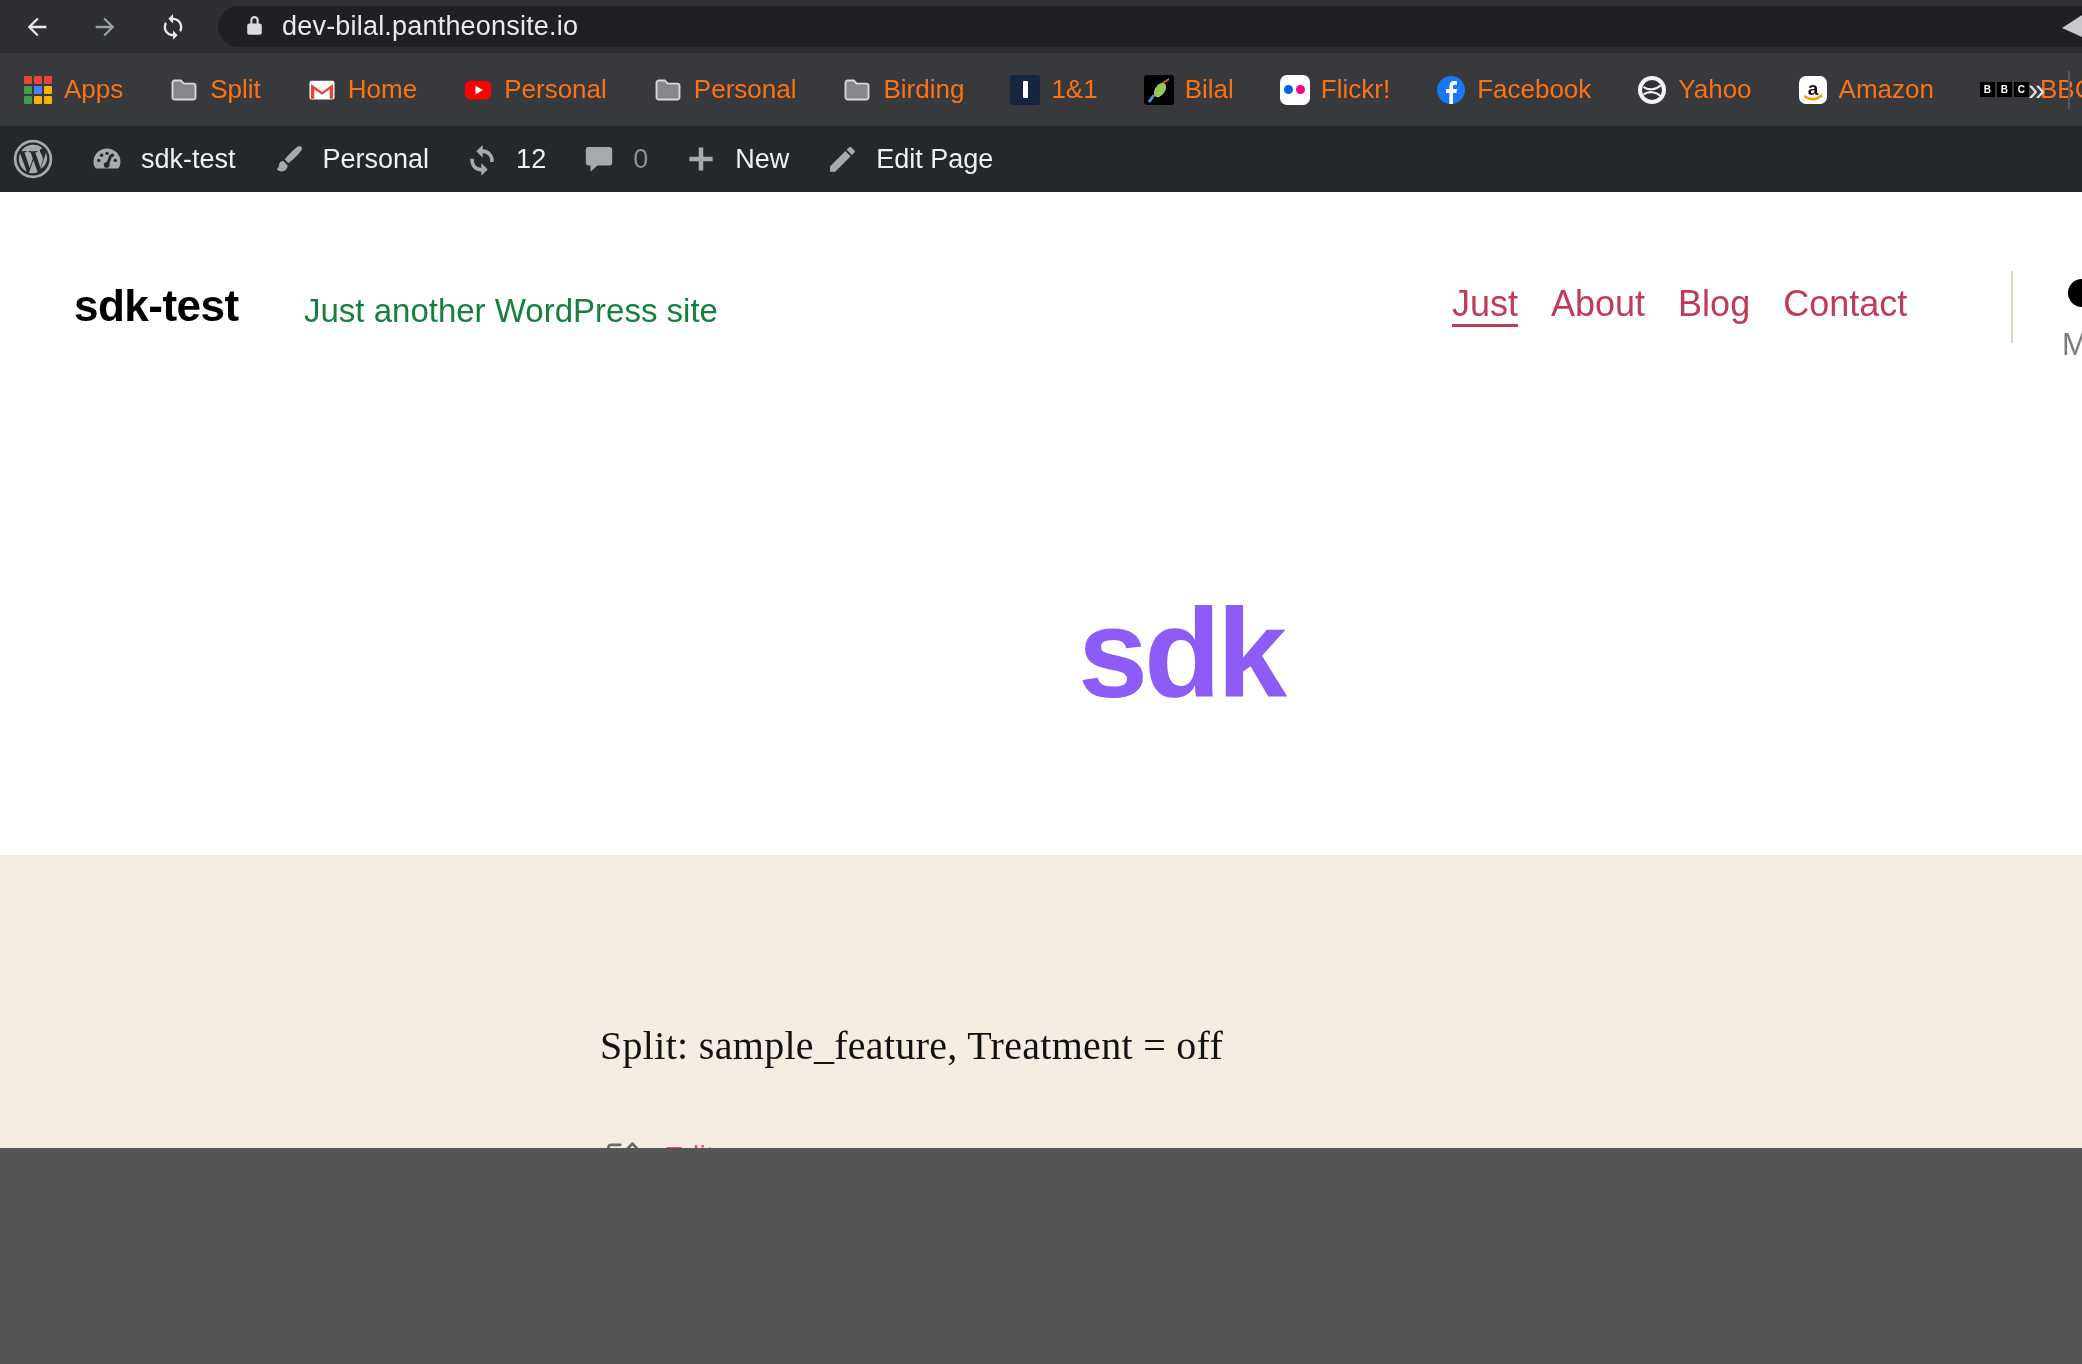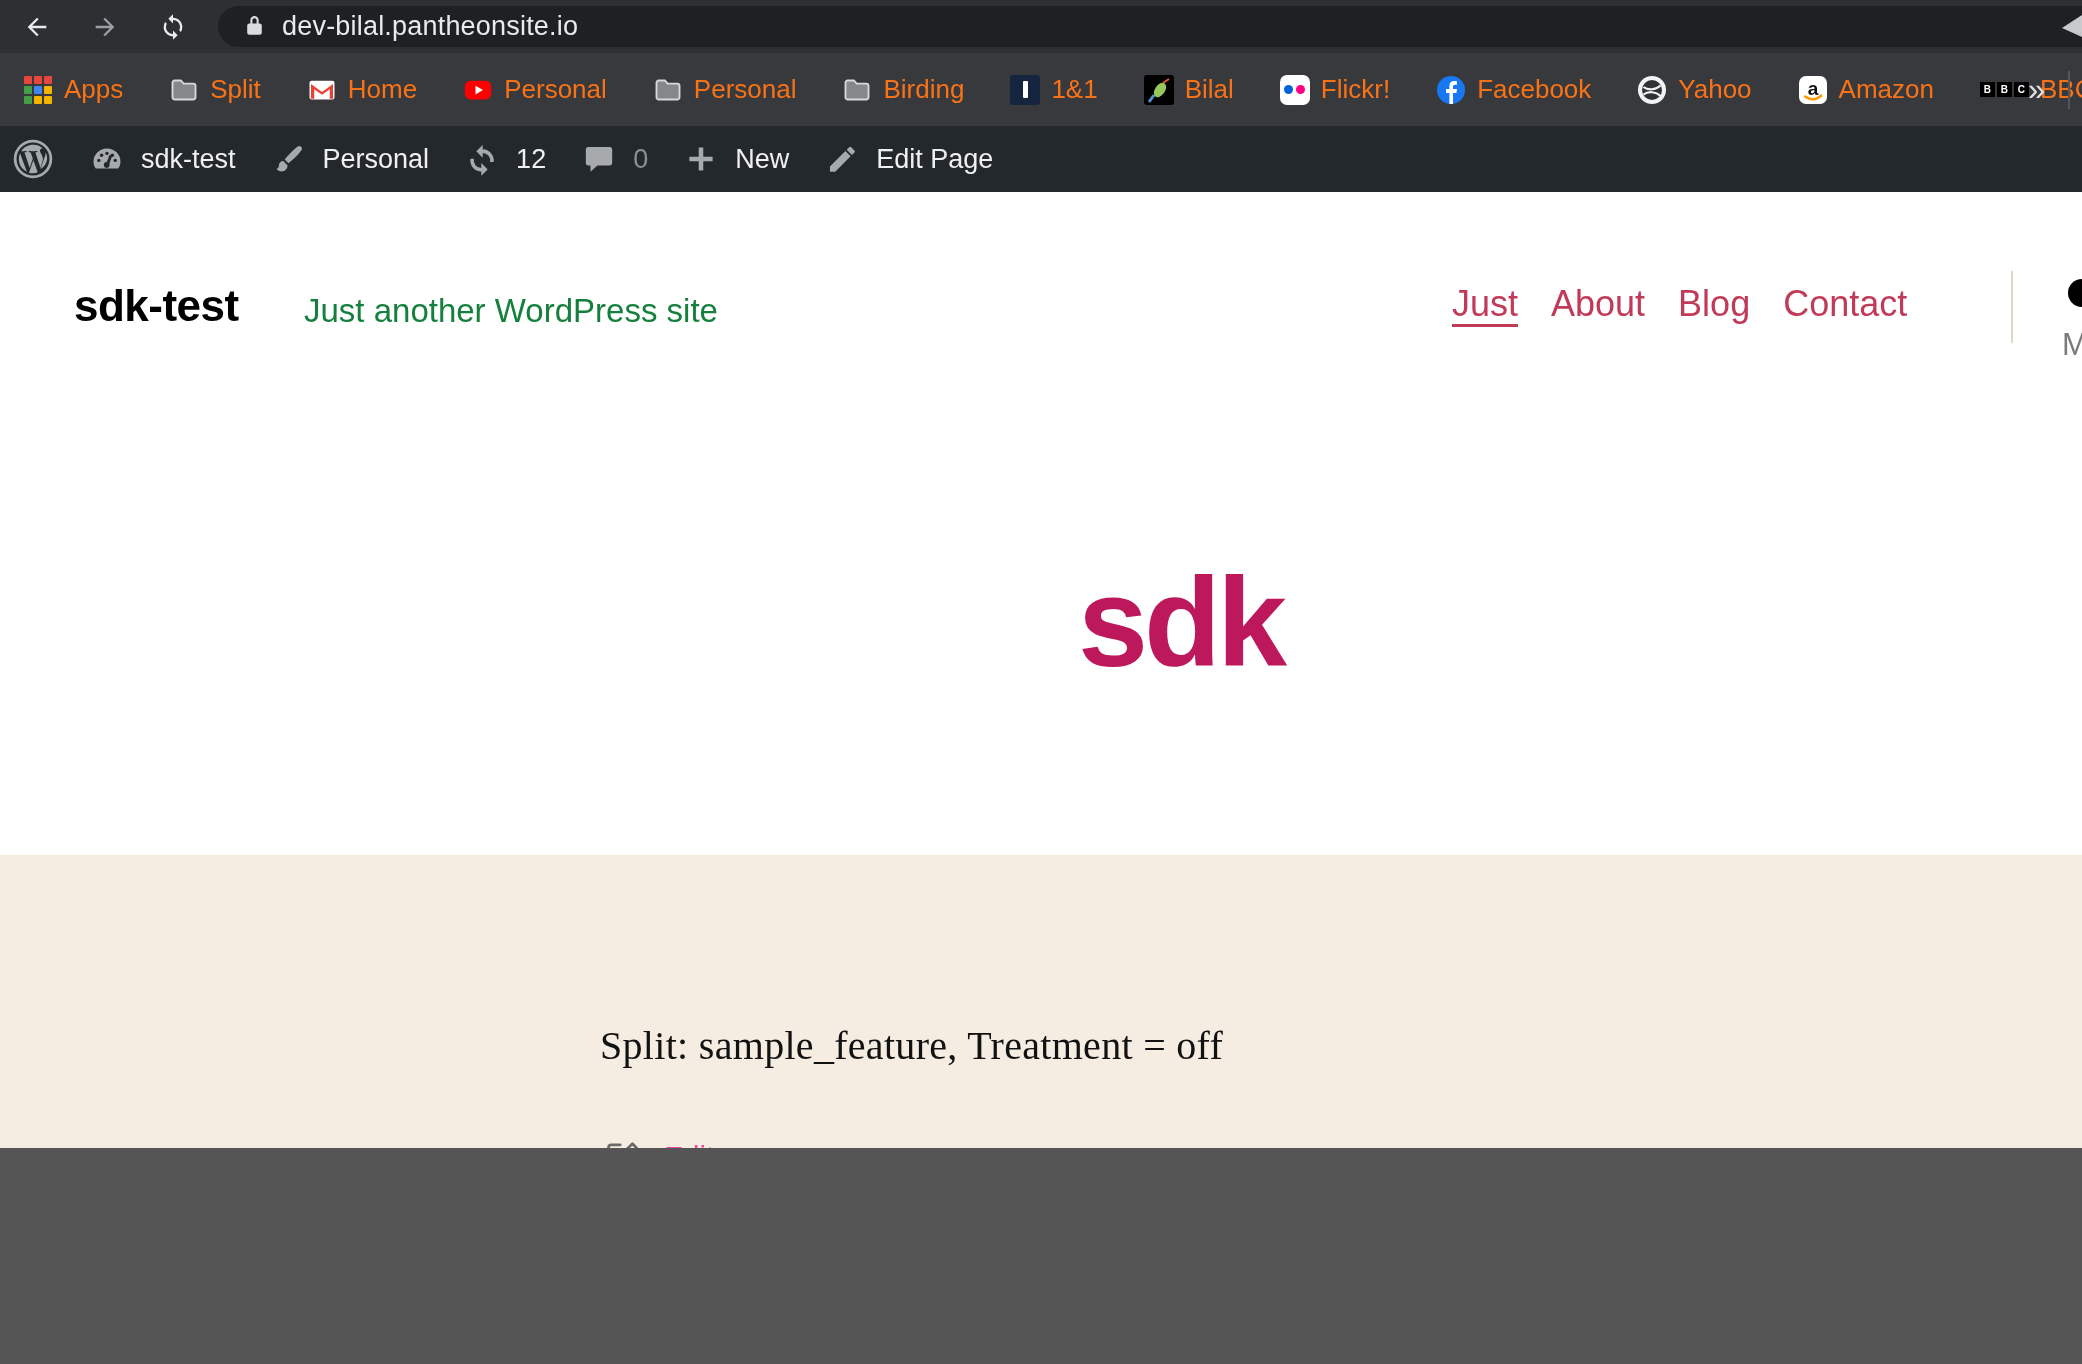--- a/index.html
+++ b/index.html
@@ -67,22 +67,22 @@
     letter-spacing:-.5px;color:#000;}
   .site-tagline{position:absolute;left:304px;top:292px;font-size:33px;color:#15803d;}
   .site-nav{position:absolute;left:1452px;top:283px;display:flex;gap:33px;
     font-size:36px;color:var(--accent,#c13a57);}
   .nav-link{white-space:nowrap;}
   .nav-link.active{text-decoration:underline;text-decoration-thickness:2.5px;text-underline-offset:8px;}
   .hdr-sep{position:absolute;left:2011px;top:271px;width:2px;height:72px;background:#ddd5c6;}
   .partial-dot{position:absolute;left:2068px;top:279px;width:28px;height:28px;border-radius:50%;background:#000;}
   .partial-m{position:absolute;left:2062px;top:327px;font-size:31px;color:#7b7b7b;}
   
-  .sdk-logo{position:absolute;left:1078px;top:560px;font-size:126px;font-weight:800;
-    letter-spacing:-4px;color:#be185d;line-height:1;}
+  .sdk-logo{position:absolute;left:1078px;top:591px;font-size:126px;font-weight:800;
+    letter-spacing:-4px;color:#8b5cf6;line-height:1;}
   .beige{position:absolute;left:0;top:855px;width:2082px;height:509px;background:var(--beige_bg,#f5ede1);}
   .split-status{position:absolute;left:600px;top:1022px;
     font-family:"Liberation Serif",serif;font-size:40px;color:#121212;letter-spacing:.3px;}
   .edit-row{position:absolute;left:602px;top:1138px;display:flex;align-items:center;gap:23px;}
   .edit-row svg{width:39px;height:39px;}
   .edit-label{font-size:29px;color:#ec4899;}
 </style>
 </head>
 <body>
 

